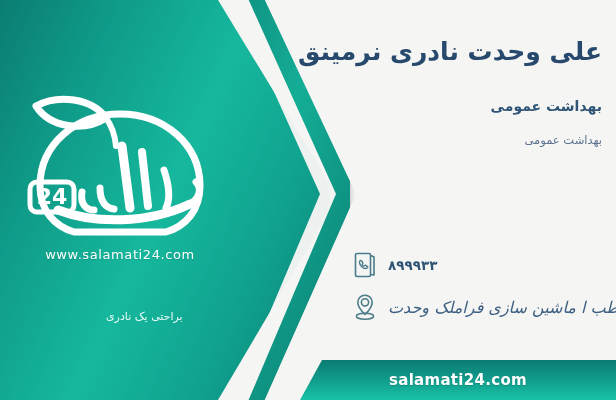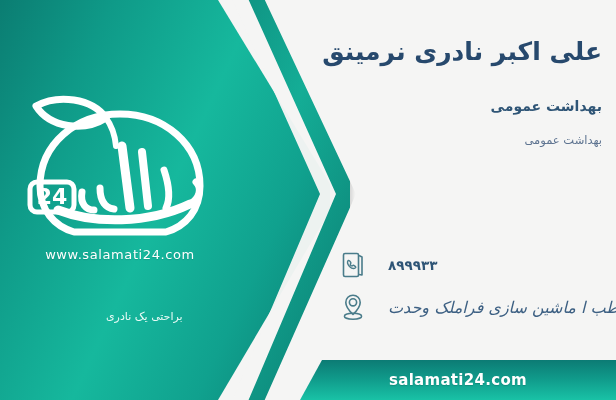--- a/index.html
+++ b/index.html
@@ -83,23 +83,23 @@
     font-weight:bold;
   }
   #specialty-sub{
     position:absolute;right:14px;top:133px;width:262px;
     color:#5d7390;
     font-size:11.5px;
   }
 
   
   .contact-row{
-    position:absolute;right:12px;
+    position:absolute;right:0;
     display:flex;align-items:center;justify-content:flex-end;
-    gap:22px;
+    gap:10px;
     width:264px;
   }
   #row-phone{top:250px;}
   #row-address{top:292px;}
   .contact-text{
     color:#2f5576;
     font-size:13.5px;
     font-weight:bold;
     white-space:nowrap;
   }
@@ -162,21 +162,21 @@
 
       <rect x="16" y="90" width="44" height="30" rx="7" ry="7" fill="none" stroke="#ffffff" stroke-width="5"></rect>
       <text x="38" y="112" font-family="DejaVu Sans, sans-serif" font-size="22" font-weight="bold" fill="#ffffff" text-anchor="middle">24</text>
     </svg>
     <div id="logo-tagline">براحتی یک نادری</div>
     <div id="logo-url">www.salamati24.com</div>
   </div>
 
   <div id="content">
 
-    <div id="doctor-name">علی اکبر  نادری نرمینق</div>
+    <div id="doctor-name">علی وحدت  نادری نرمینق</div>
     <div id="specialty-main">بهداشت عمومی</div>
     <div id="specialty-sub">بهداشت عمومی</div>
 
     <div class="contact-row" id="row-phone">
       <span class="contact-text">۸۹۹۹۳۳</span>
       <span class="contact-icon">
         <svg width="22" height="26" viewBox="0 0 22 26" xmlns="http://www.w3.org/2000/svg" aria-hidden="true">
           <rect x="1.5" y="1.5" width="15" height="23" rx="1.5" fill="none" stroke="#4a7c8a" stroke-width="1.6"></rect>
           <path d="M17 3.5 L20 5 L20 23 L17 22.5" fill="none" stroke="#4a7c8a" stroke-width="1.6" stroke-linejoin="round"></path>
           <path d="M6.2 8.4 c-1 1.4-.6 4 1.3 6 2 2 4.6 2.4 6 1.4 .5-.4 .2-1-.3-1.4l-1.4-1c-.5-.3-1 0-1.3 .3-.4 .4-1 .3-1.6-.3-.7-.6-.8-1.2-.4-1.6 .3-.3 .6-.8 .3-1.3l-1-1.4c-.4-.5-1-.8-1.6-.3z" fill="none" stroke="#4a7c8a" stroke-width="1.4" stroke-linejoin="round"></path>

